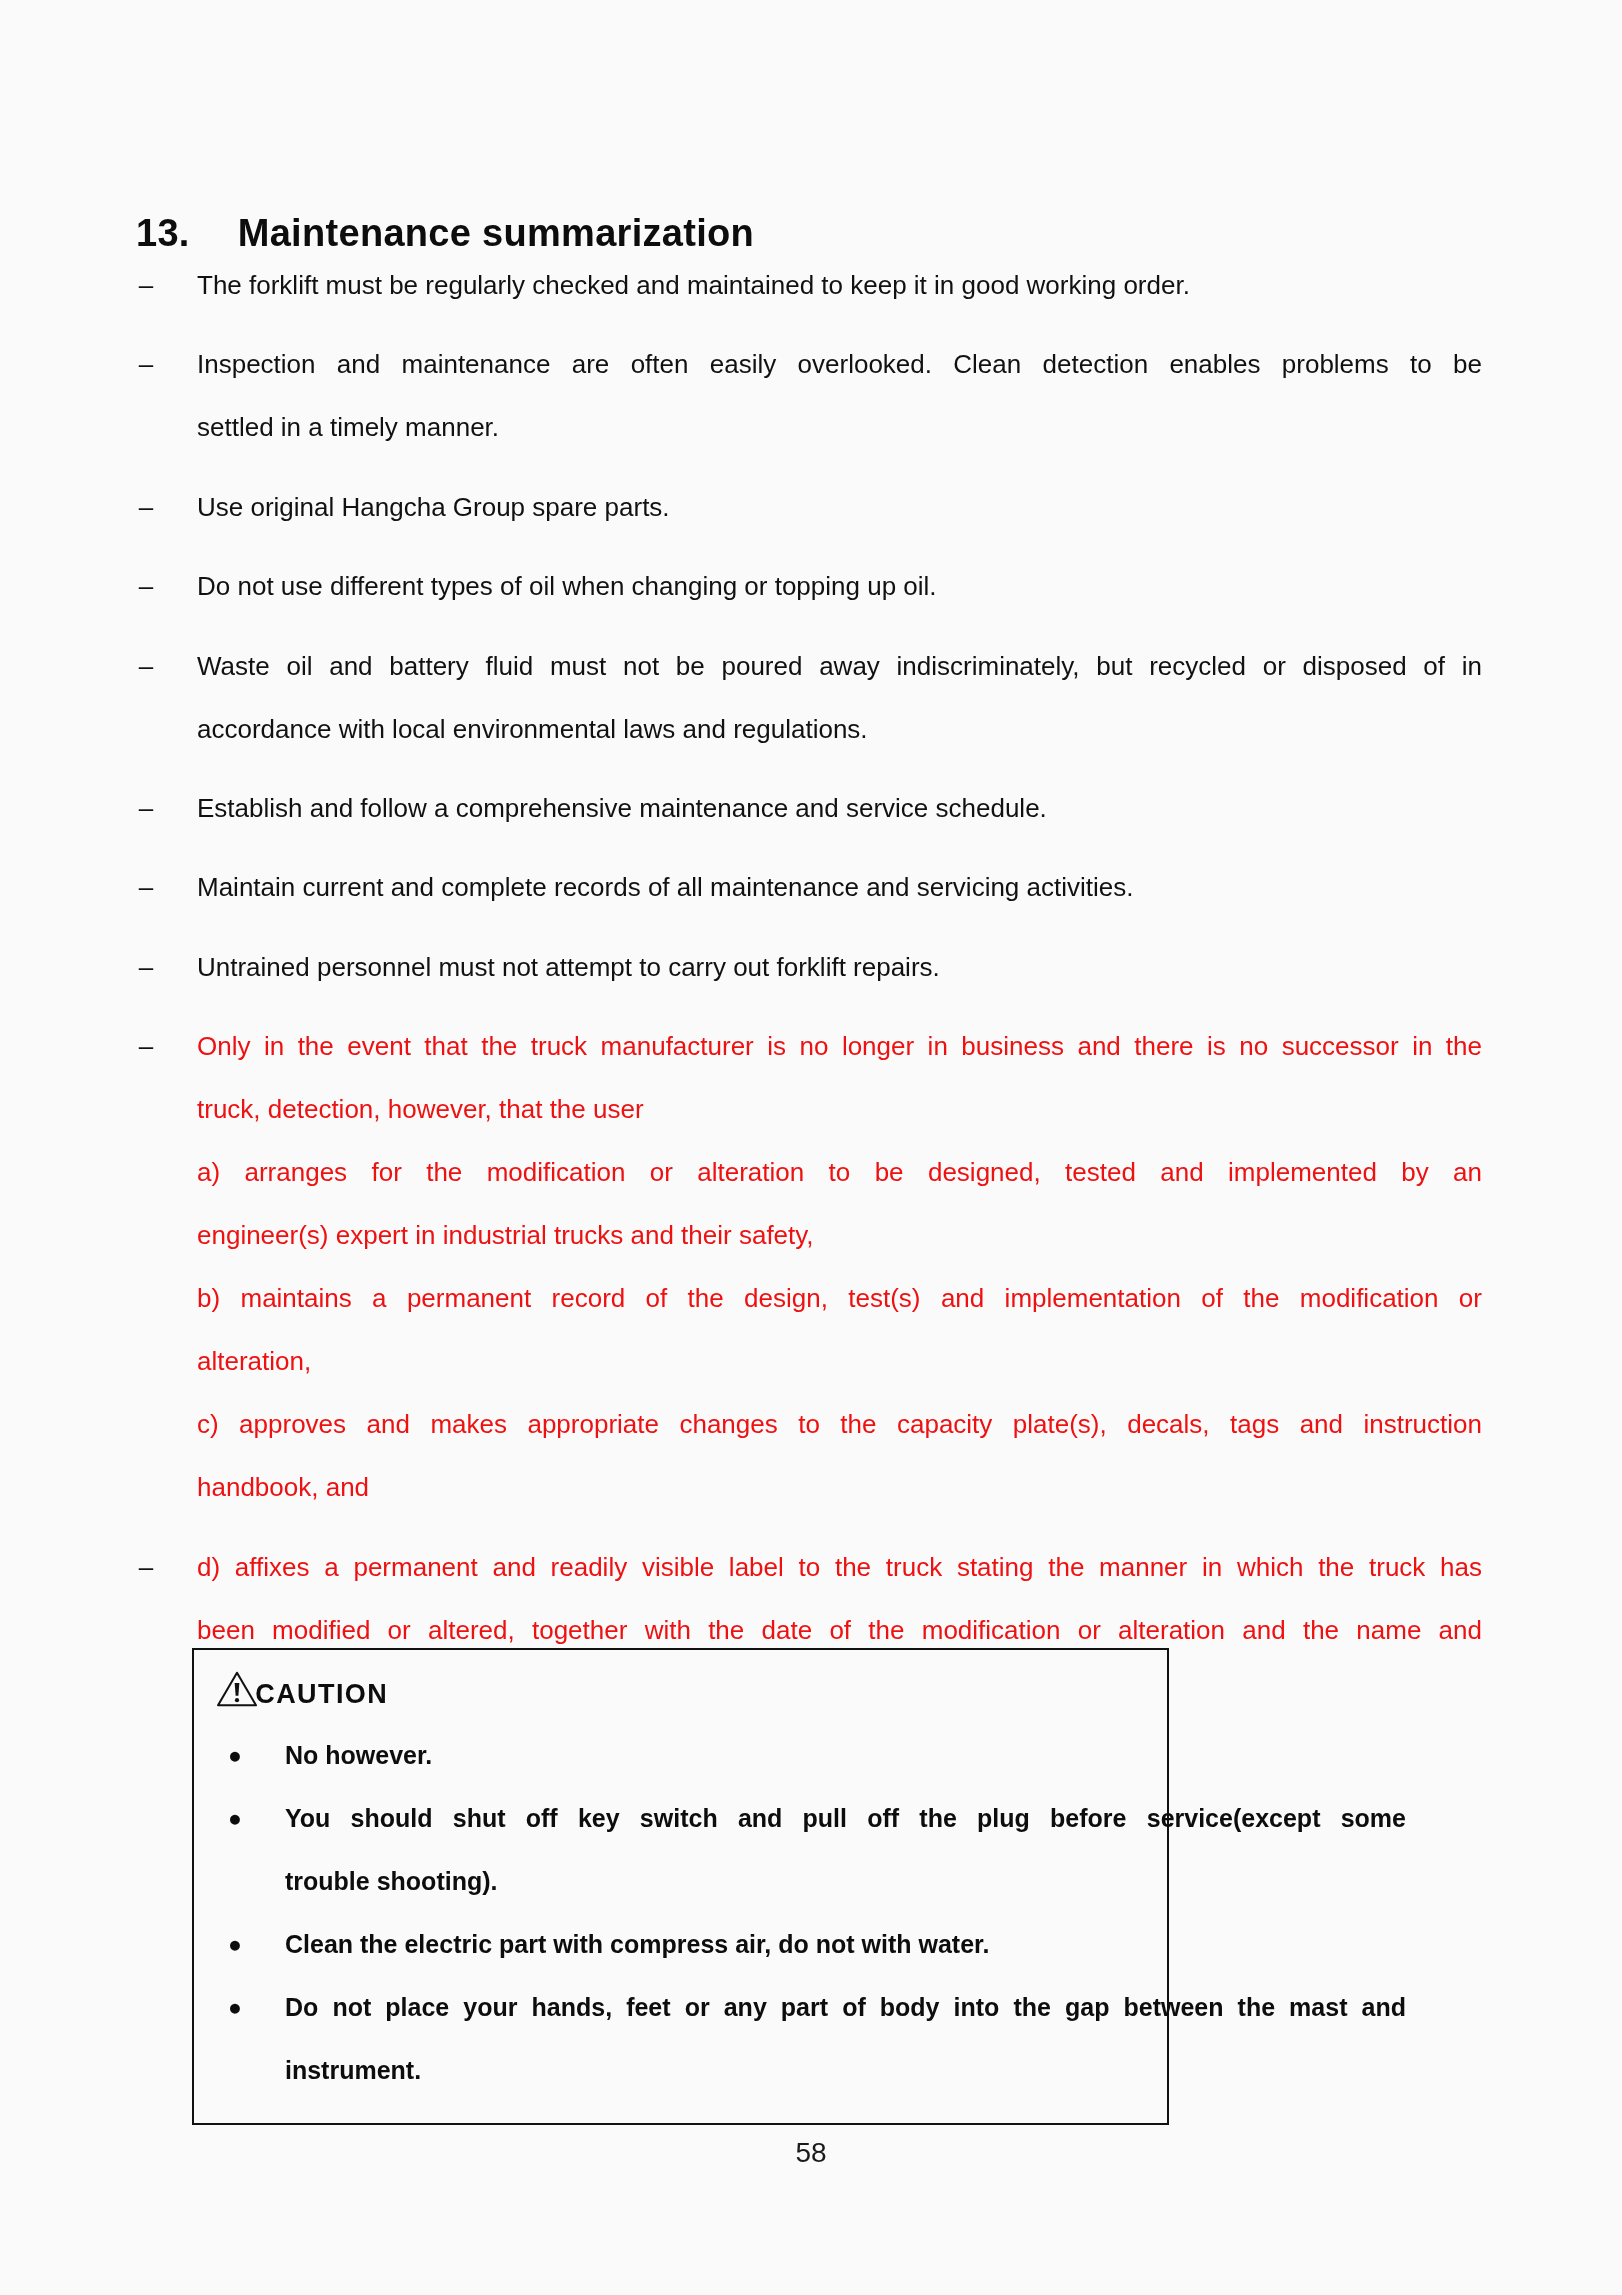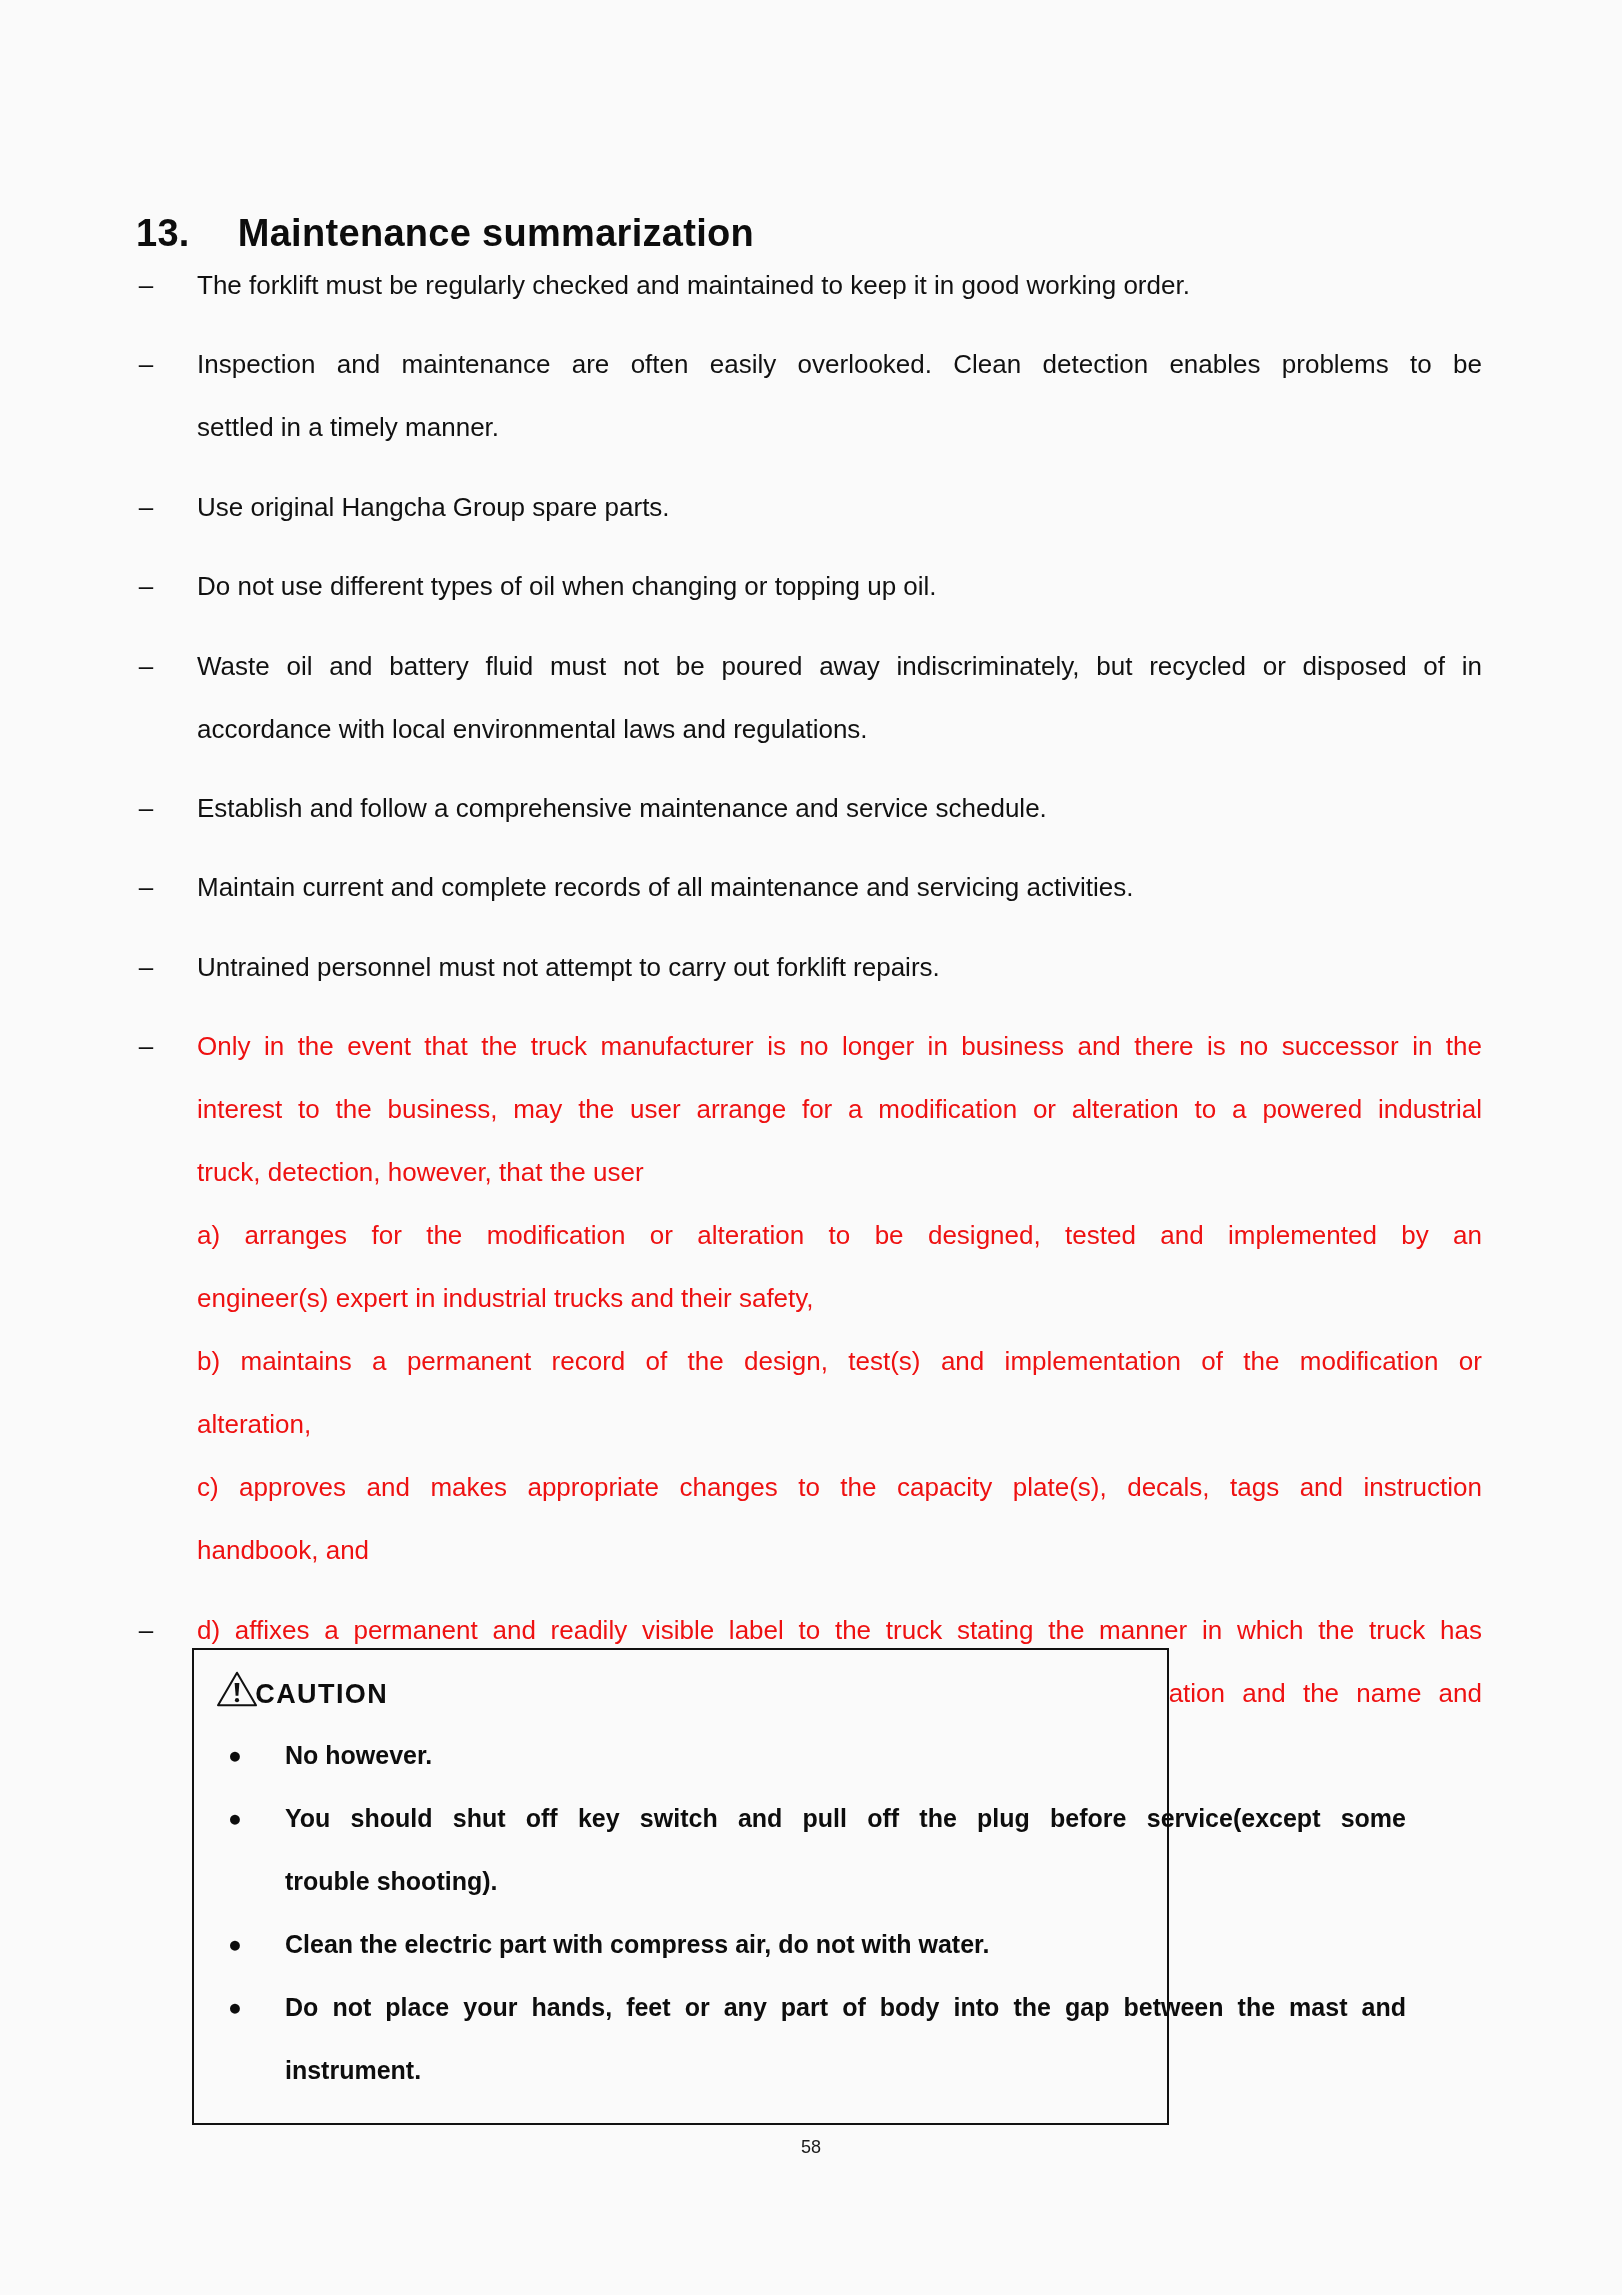--- a/index.html
+++ b/index.html
@@ -142,21 +142,21 @@
     font-size: 23px;
   }
 
   
   .page-number {
     position: absolute;
     left: 0;
     top: 2137px;
     width: 1622px;
     text-align: center;
-    font-size: 18px;
+    font-size: 28px;
     color: #1a1a1a;
   }
 </style>
 </head>
 <body>
 
 <div class="page">
 
   <div class="doc-title">
     <span class="num">13.</span><span class="ttl">Maintenance summarization</span>
@@ -194,21 +194,20 @@
           <span class="dash">–</span>
           <span class="lline">Maintain current and complete records of all maintenance and servicing activities.</span>
         </div>
         <div class="item">
           <span class="dash">–</span>
           <span class="lline">Untrained personnel must not attempt to carry out forklift repairs.</span>
         </div>
         <div class="item red">
           <span class="dash">–</span>
           <span class="jline">Only in the event that the truck manufacturer is no longer in business and there is no successor in the</span>
-          <span class="jline">interest to the business, may the user arrange for a modification or alteration to a powered industrial</span>
           <span class="lline">truck, detection, however, that the user</span>
           <span class="jline">a) arranges for the modification or alteration to be designed, tested and implemented by an</span>
           <span class="lline">engineer(s) expert in industrial trucks and their safety,</span>
           <span class="jline">b) maintains a permanent record of the design, test(s) and implementation of the modification or</span>
           <span class="lline">alteration,</span>
           <span class="jline">c) approves and makes appropriate changes to the capacity plate(s), decals, tags and instruction</span>
           <span class="lline">handbook, and</span>
         </div>
         <div class="item red">
           <span class="dash">–</span>

